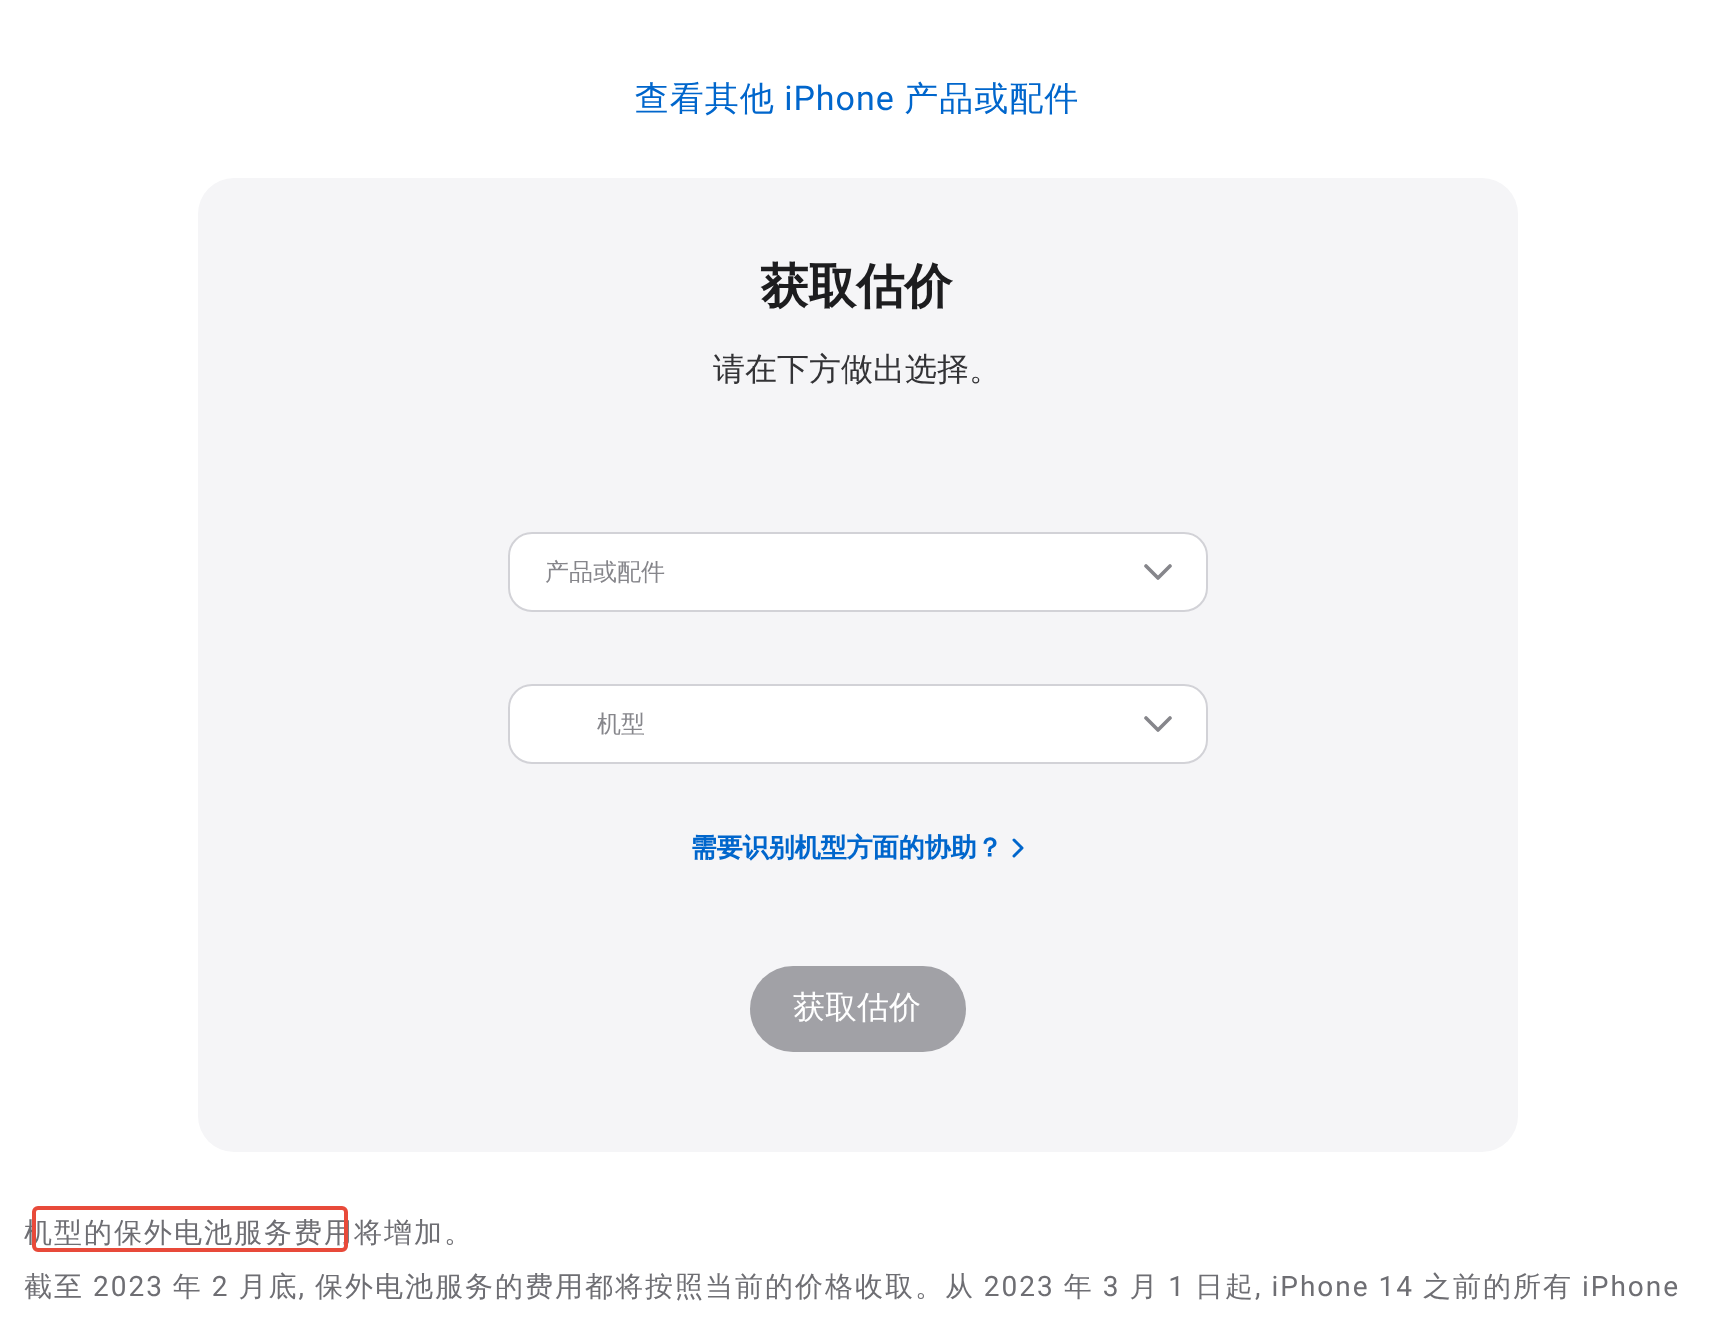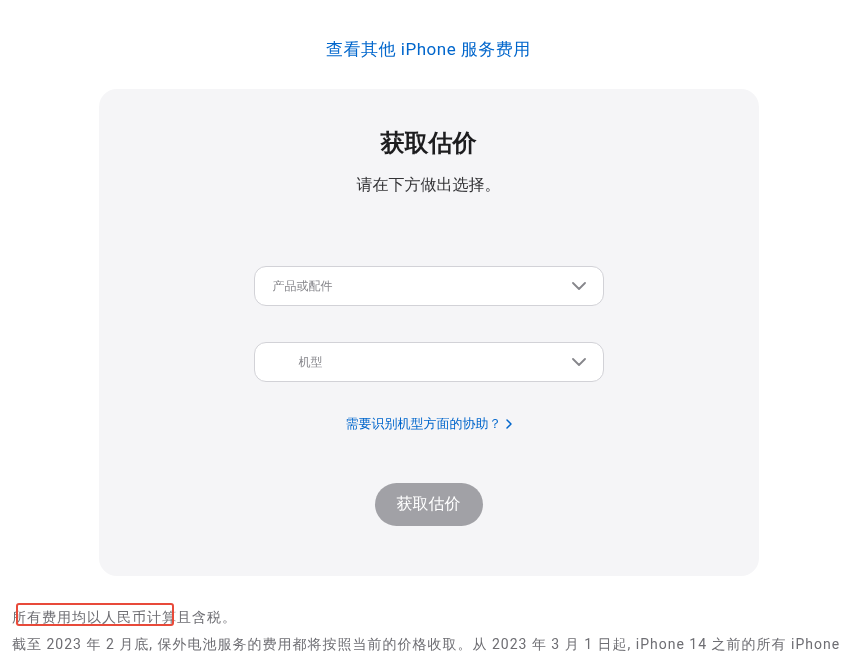--- a/index.html
+++ b/index.html
@@ -83,20 +83,21 @@
     }
     .help-link {
       display: inline-flex;
       align-items: center;
       gap: 4px;
       color: #0066cc;
       text-decoration: none;
       font-size: 13px;
       margin-top: 8px;
       margin-bottom: 50px;
+      font-weight: bold;
     }
     .help-link svg {
       width: 6px;
       height: 10px;
     }
     .submit-btn {
       display: inline-block;
       background: #a1a1a6;
       color: #ffffff;
       border: none;
@@ -122,21 +123,21 @@
       height: 23px;
       border: 2px solid #e84a3a;
       border-radius: 3px;
       pointer-events: none;
     }
   </style>
 </head>
 <body>
 
 <div class="top-link">
-  <a href="#">查看其他 iPhone 服务费用</a>
+  <a href="#">查看其他 iPhone 产品或配件</a>
 </div>
 
 <div class="card">
   <h2 class="card-title">获取估价</h2>
   <p class="card-subtitle">请在下方做出选择。</p>
 
   <div class="select-wrap">
     <div class="select-input">产品或配件</div>
     <span class="chevron">
       <svg viewBox="0 0 14 8" fill="none">
@@ -160,17 +161,17 @@
         <path d="M1 1L5 5L1 9" stroke="#0066cc" stroke-width="1.5" stroke-linecap="round" stroke-linejoin="round"></path>
       </svg>
   </a>
 
   <div>
     <button class="submit-btn">获取估价</button>
   </div>
 </div>
 
 <div class="footer-notes">
-  <p class="footer-line">所有费用均以人民币计算且含税。</p>
+  <p class="footer-line">机型的保外电池服务费用将增加。</p>
   <p class="footer-line">截至 2023 年 2 月底, 保外电池服务的费用都将按照当前的价格收取。从 2023 年 3 月 1 日起, iPhone 14 之前的所有 iPhone 机型的保外电池服务费用将增加 RMB 169。</p>
 </div>
 
 <div class="highlight-box"></div>
 
 </body></html>

